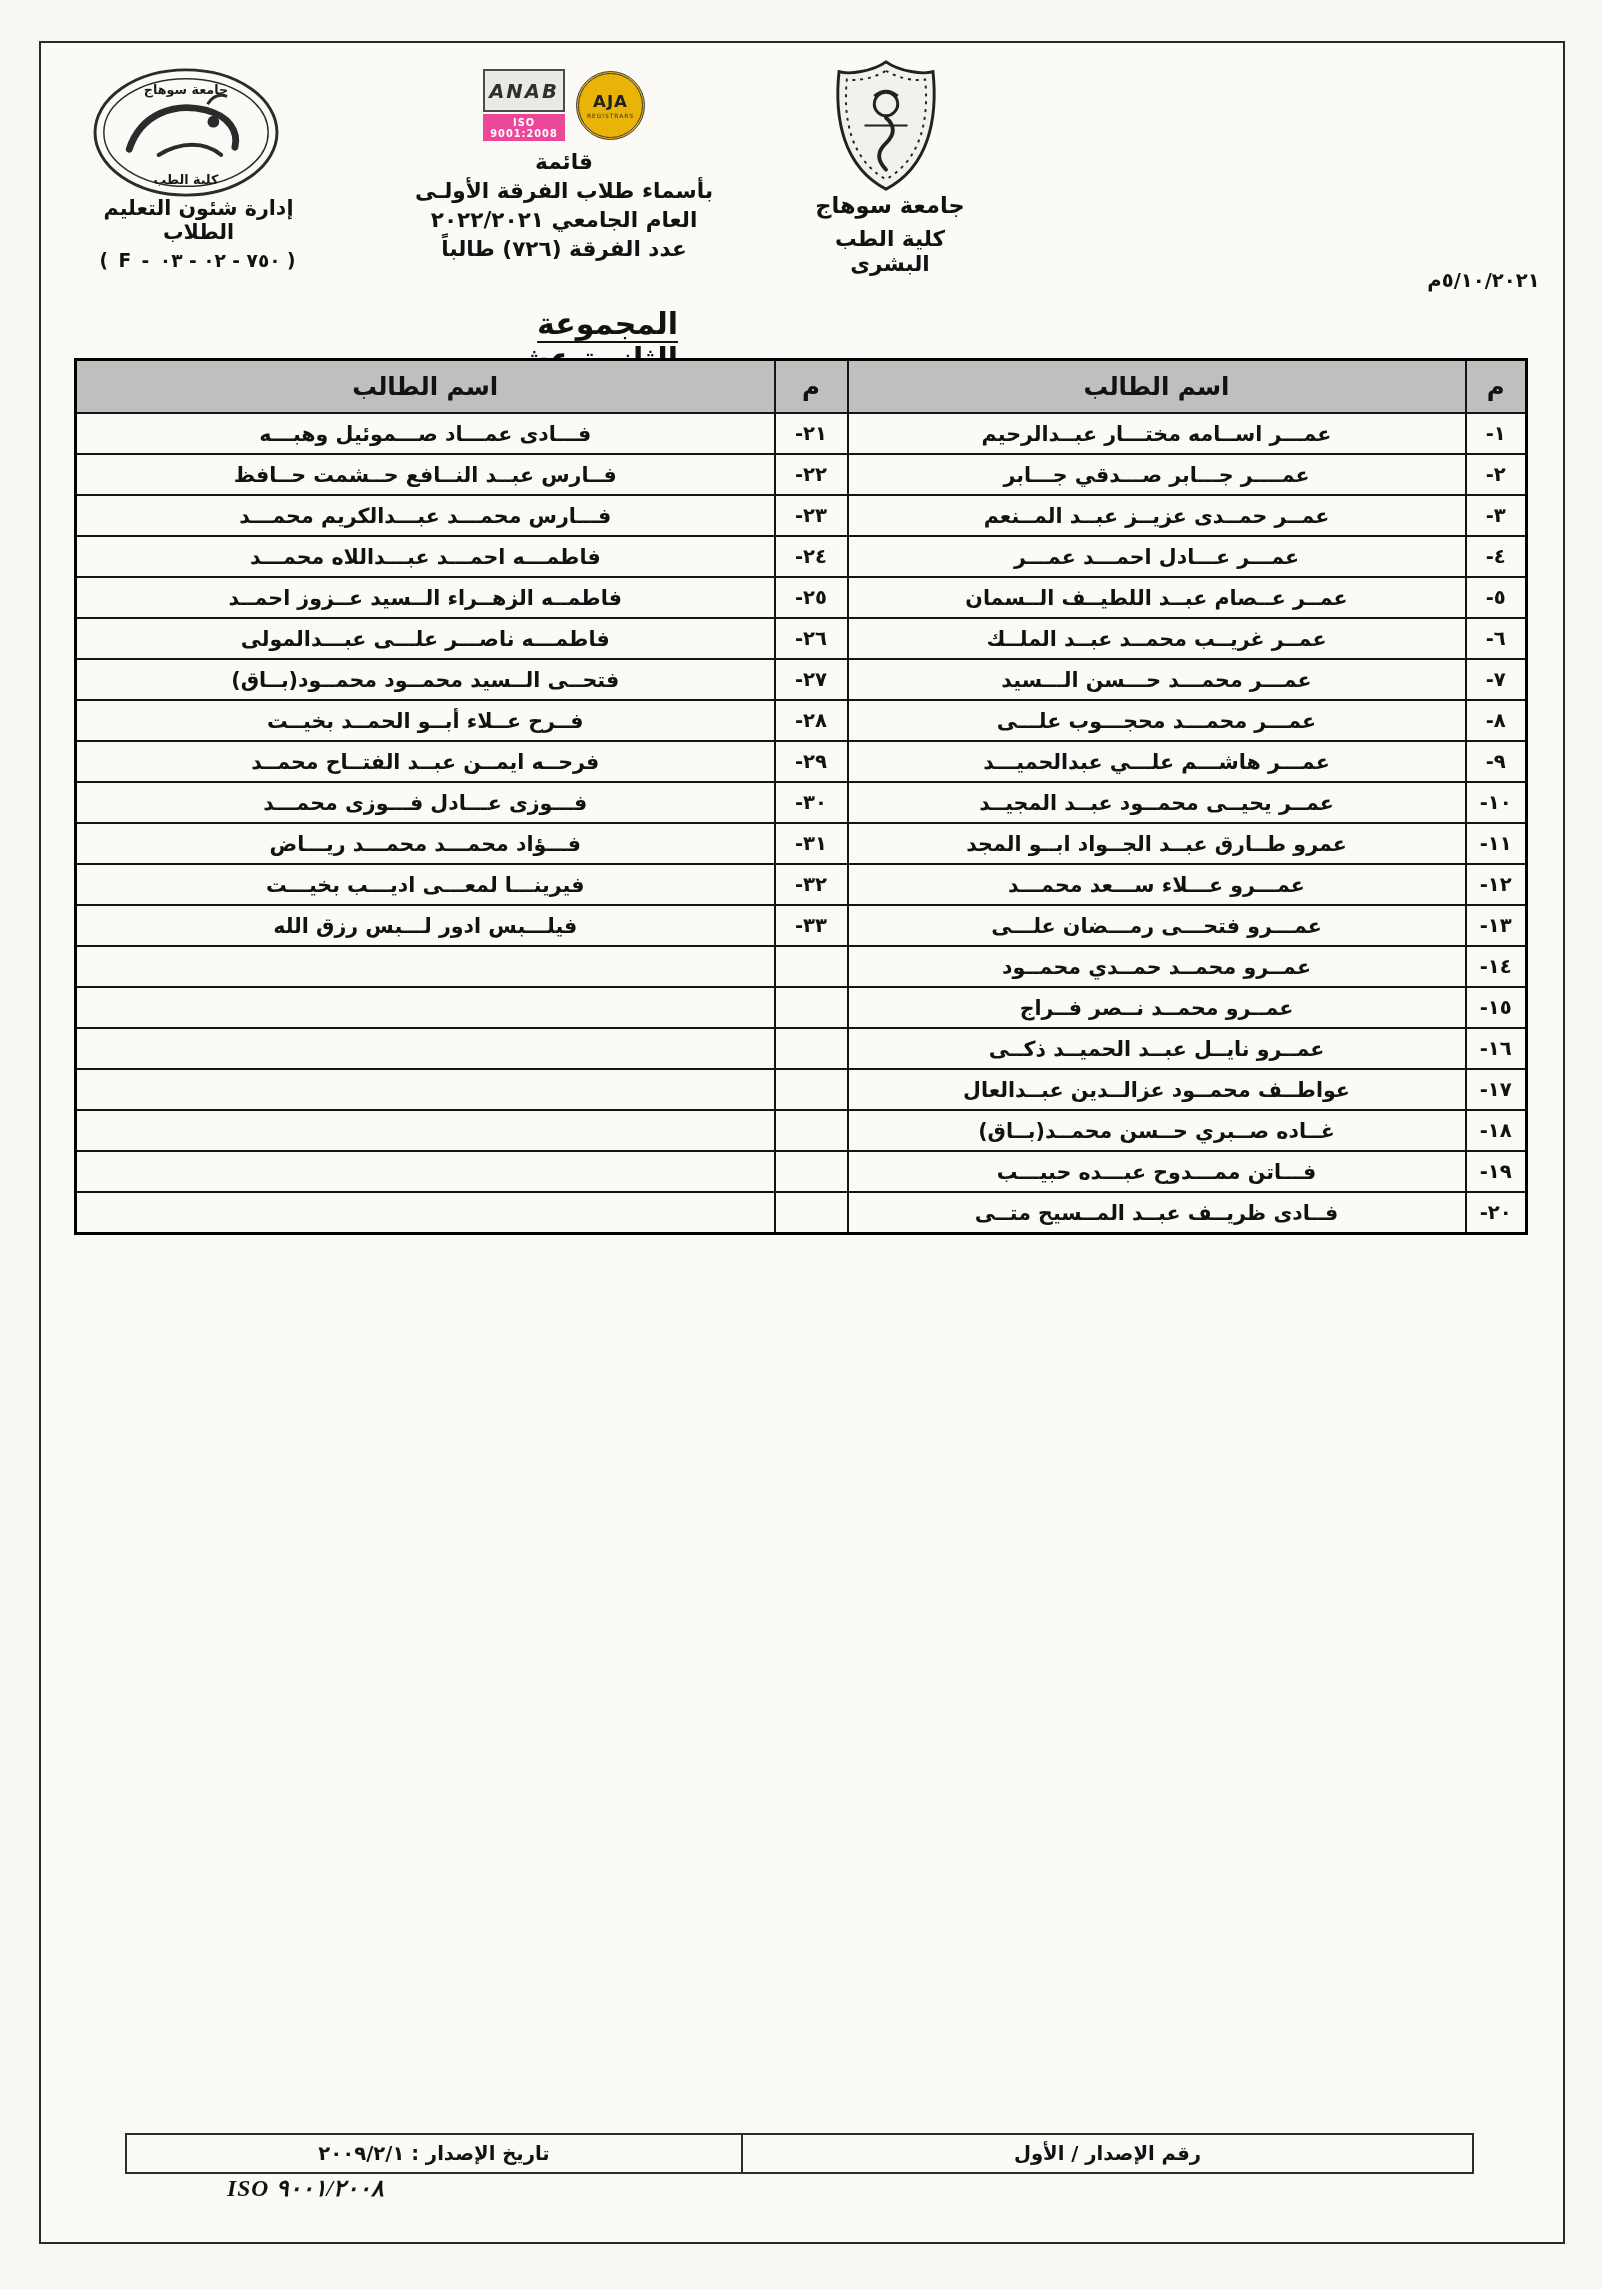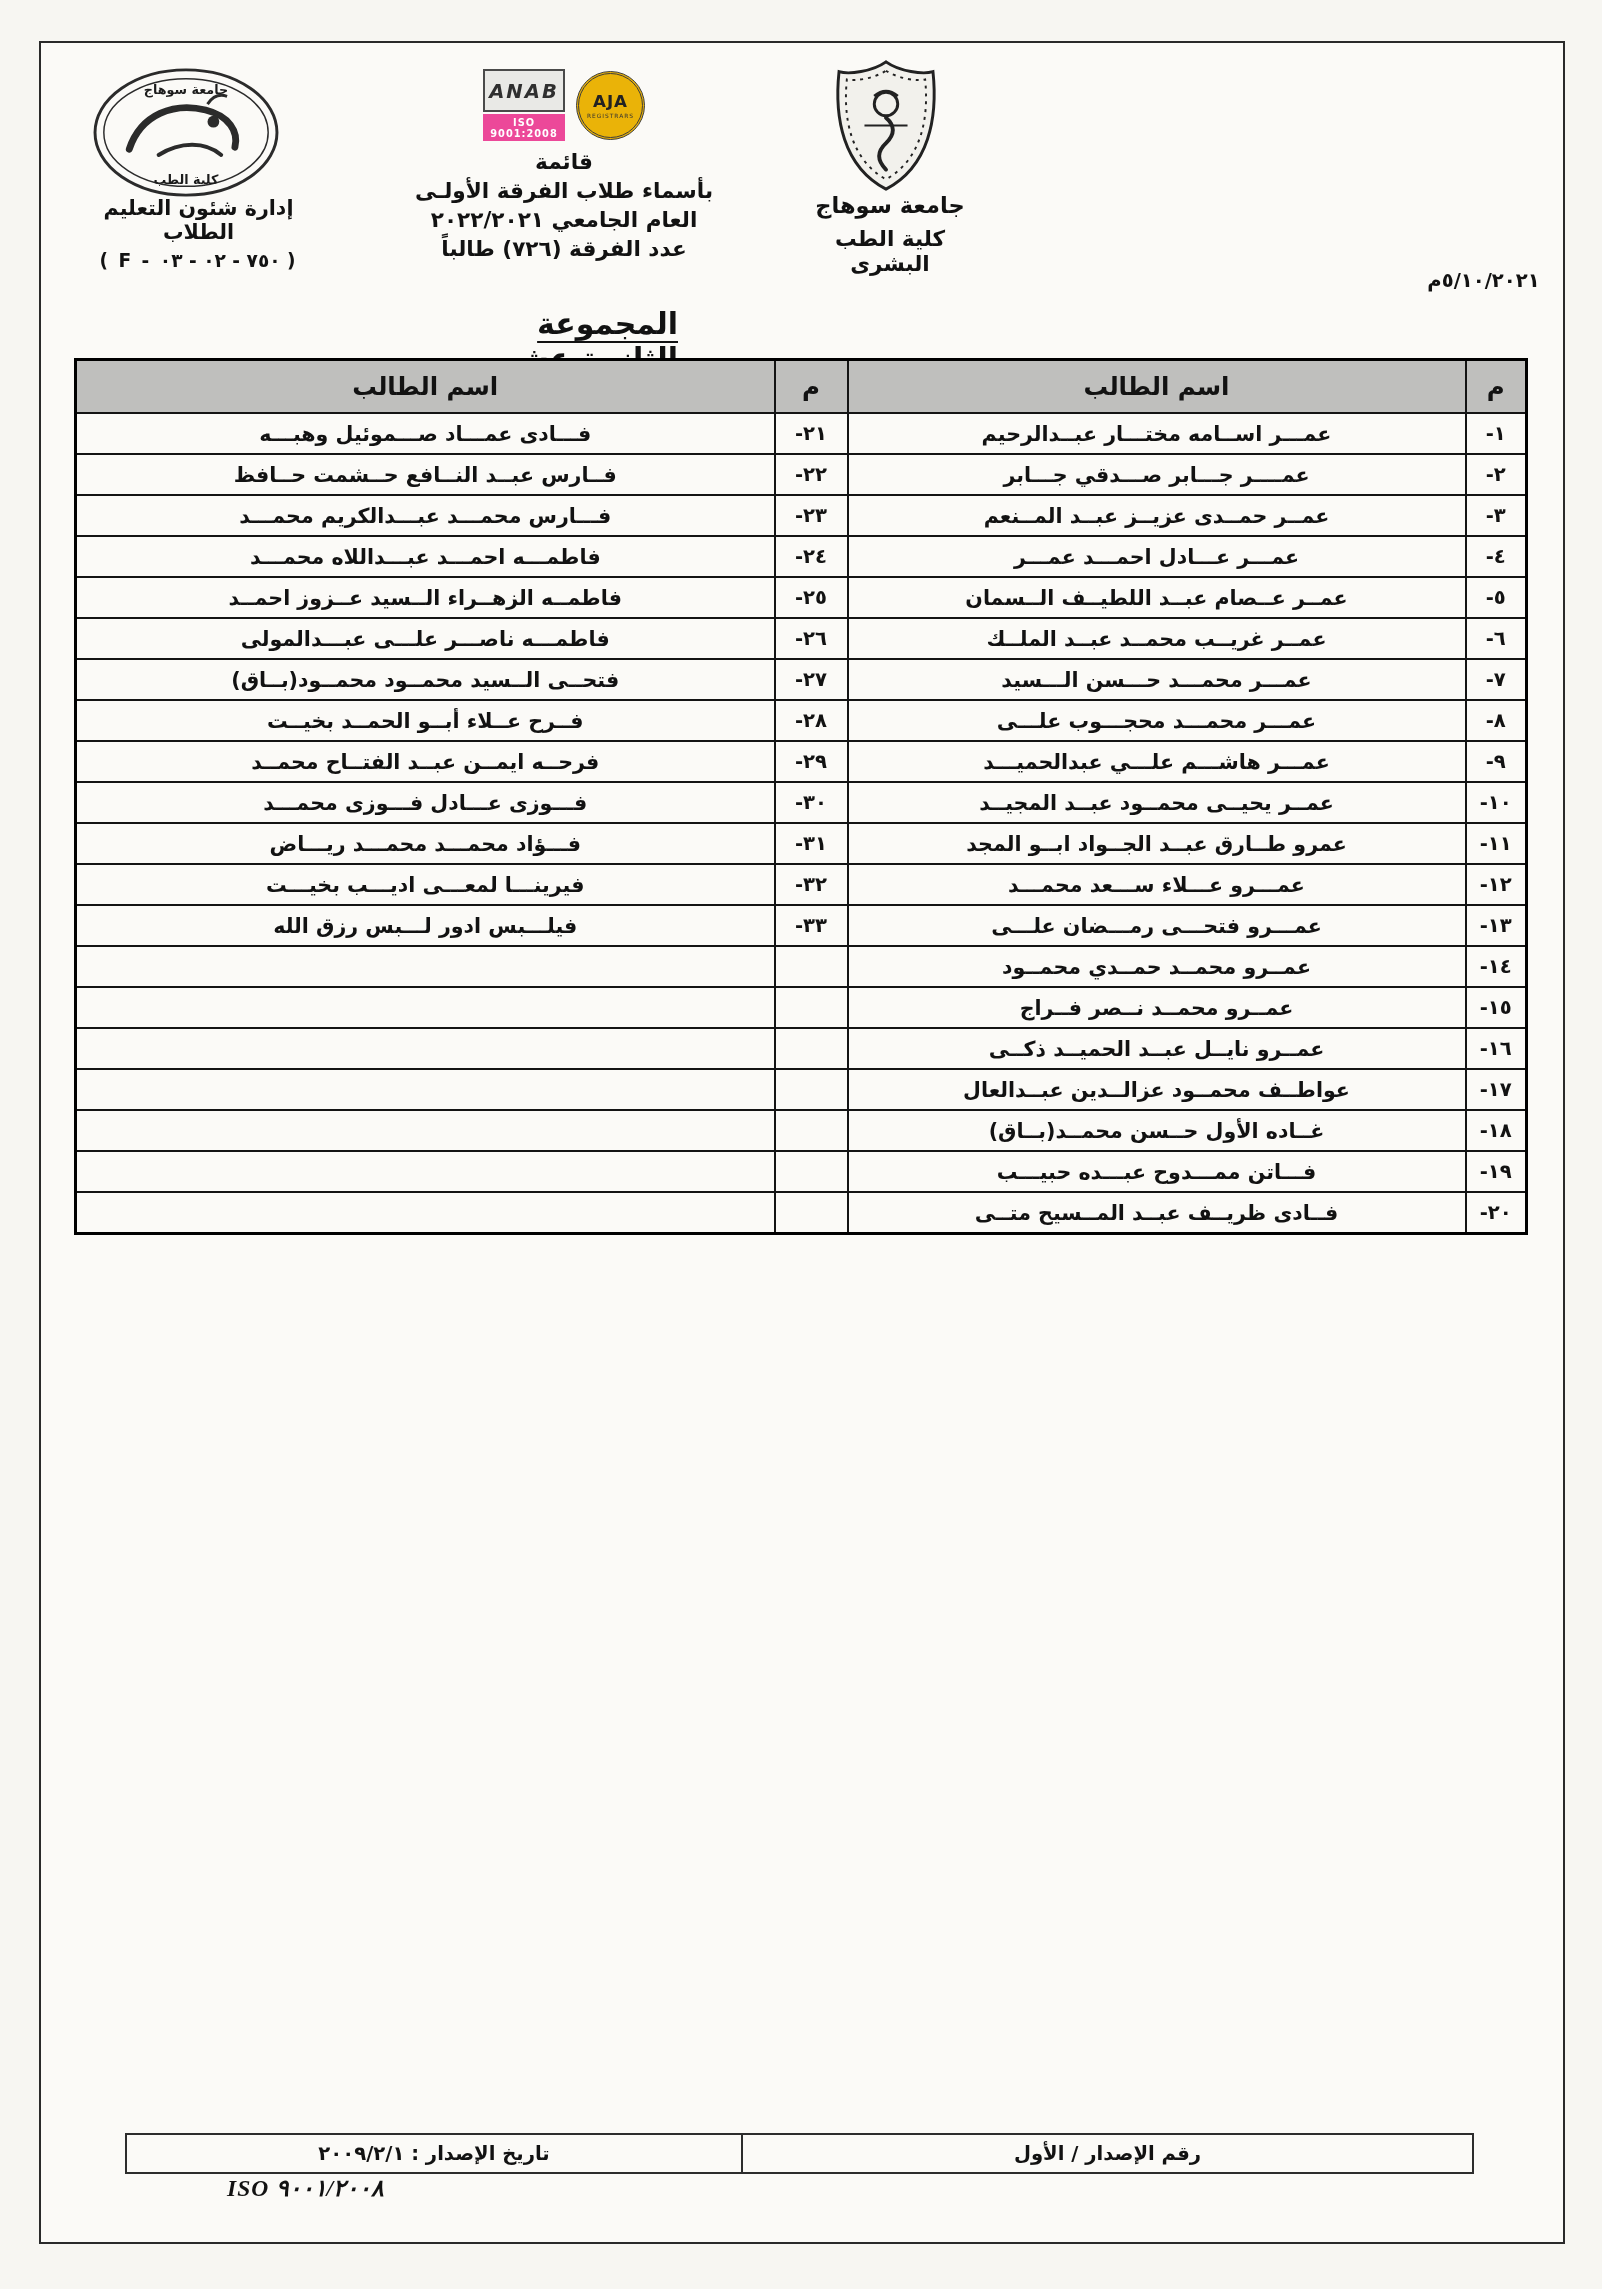--- a/index.html
+++ b/index.html
@@ -274,21 +274,21 @@
         <td class="name-cell"></td>
       </tr>
       <tr>
         <td class="num-cell">١٧-</td>
         <td class="name-cell">عواطــف محمــود عزالــدين عبــدالعال</td>
         <td class="num-cell"></td>
         <td class="name-cell"></td>
       </tr>
       <tr>
         <td class="num-cell">١٨-</td>
-        <td class="name-cell">غــاده الأول حــسن محمــد(بــاق)</td>
+        <td class="name-cell">غــاده صــبري حــسن محمــد(بــاق)</td>
         <td class="num-cell"></td>
         <td class="name-cell"></td>
       </tr>
       <tr>
         <td class="num-cell">١٩-</td>
         <td class="name-cell">فـــاتن ممـــدوح عبـــده حبيـــب</td>
         <td class="num-cell"></td>
         <td class="name-cell"></td>
       </tr>
       <tr>

